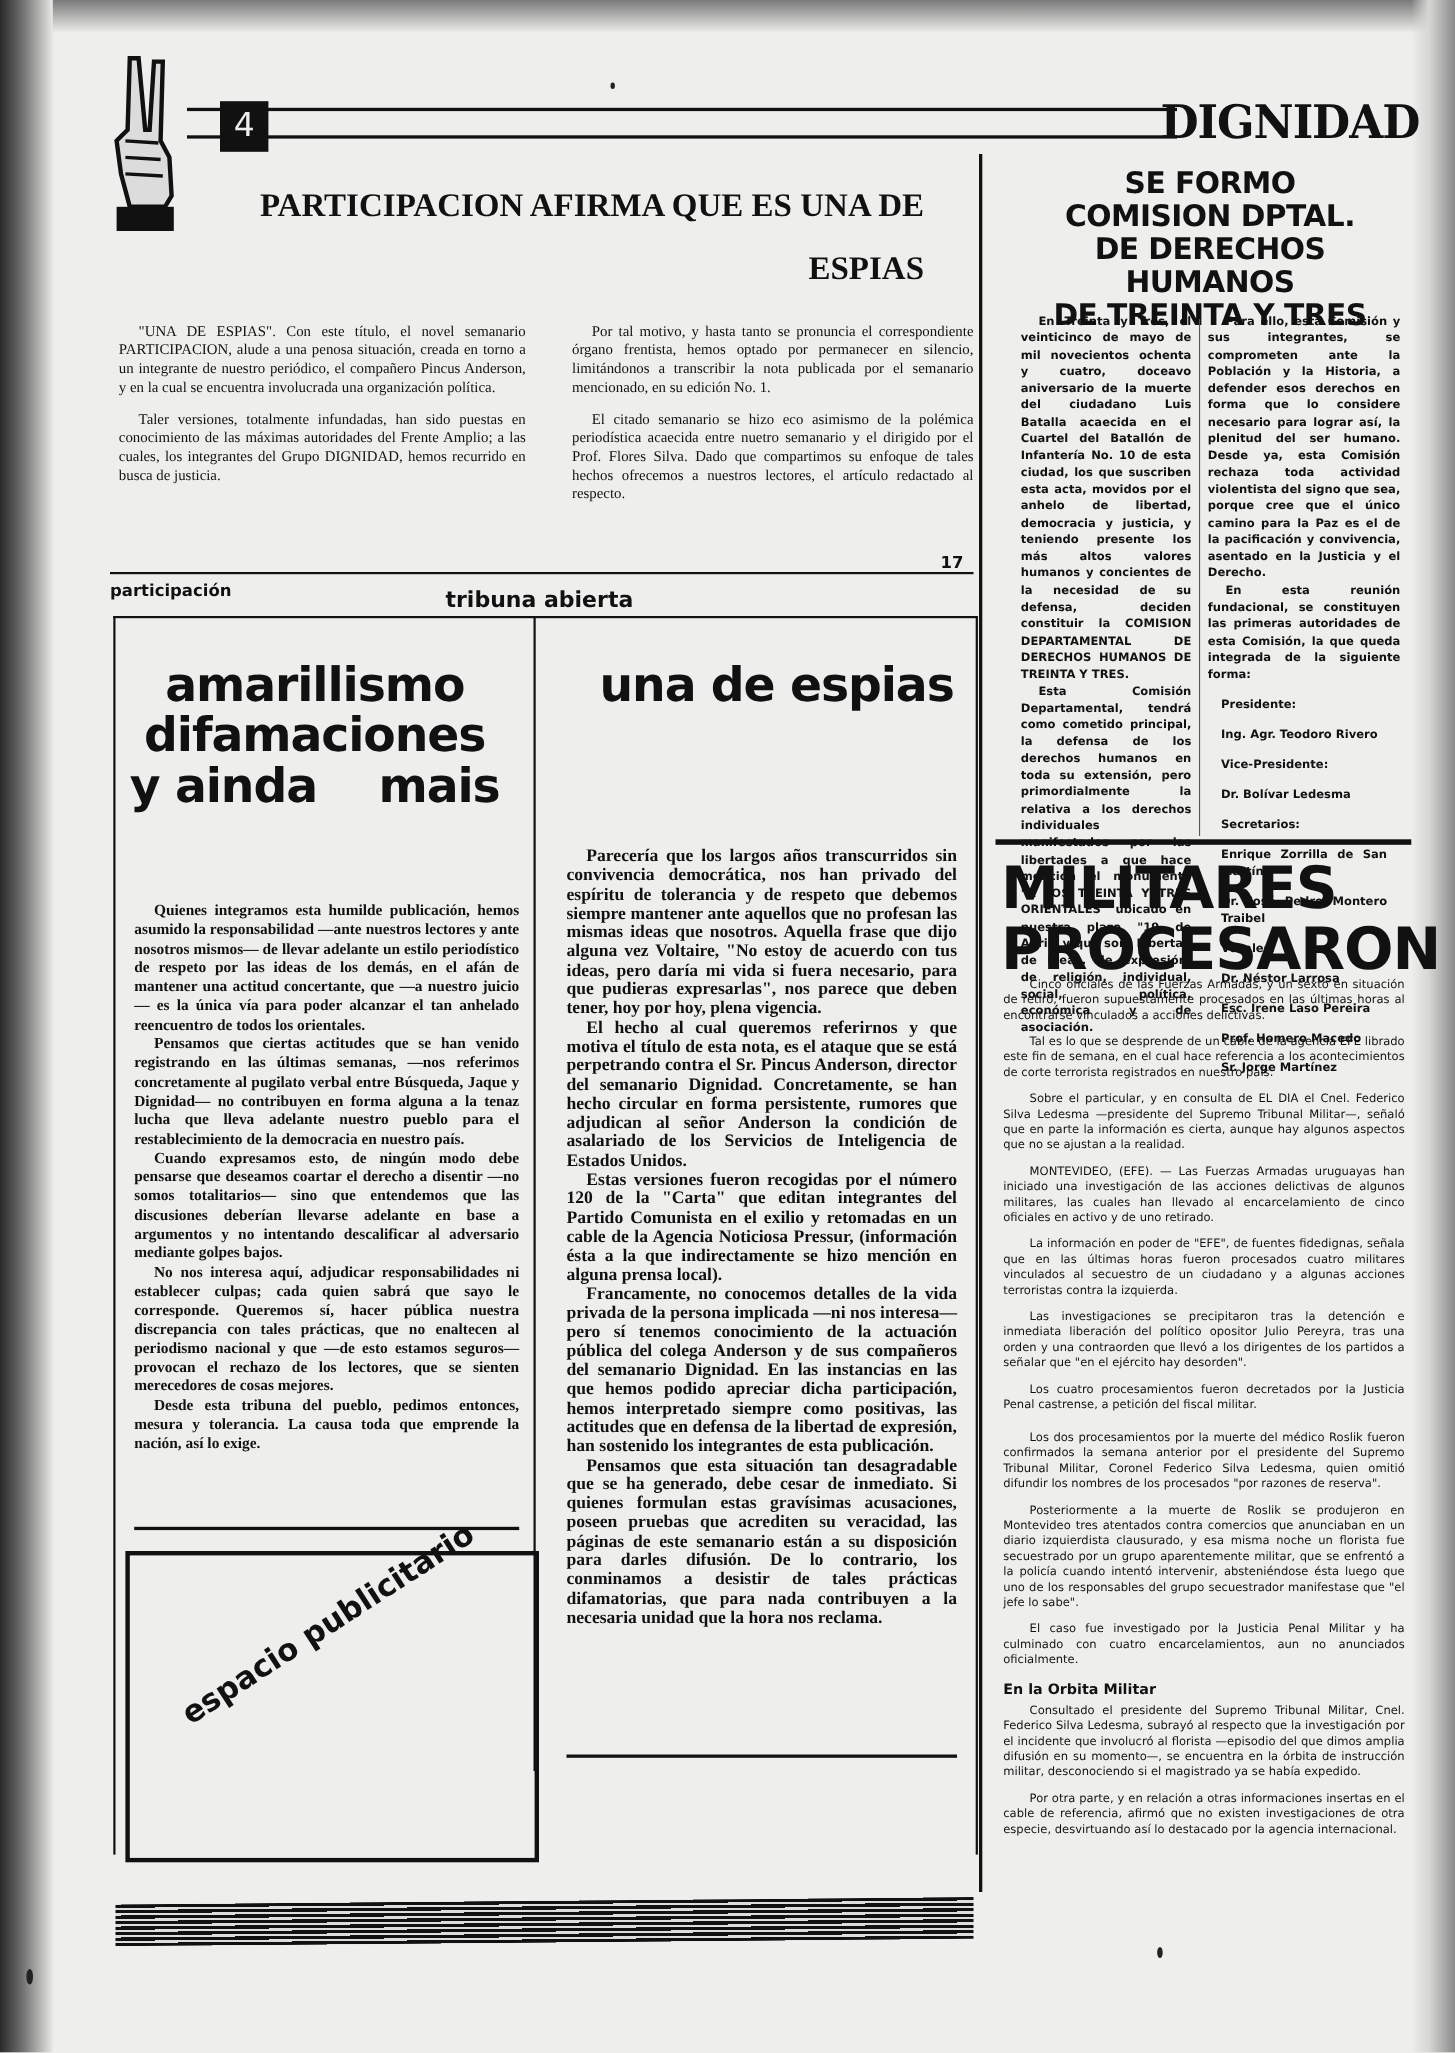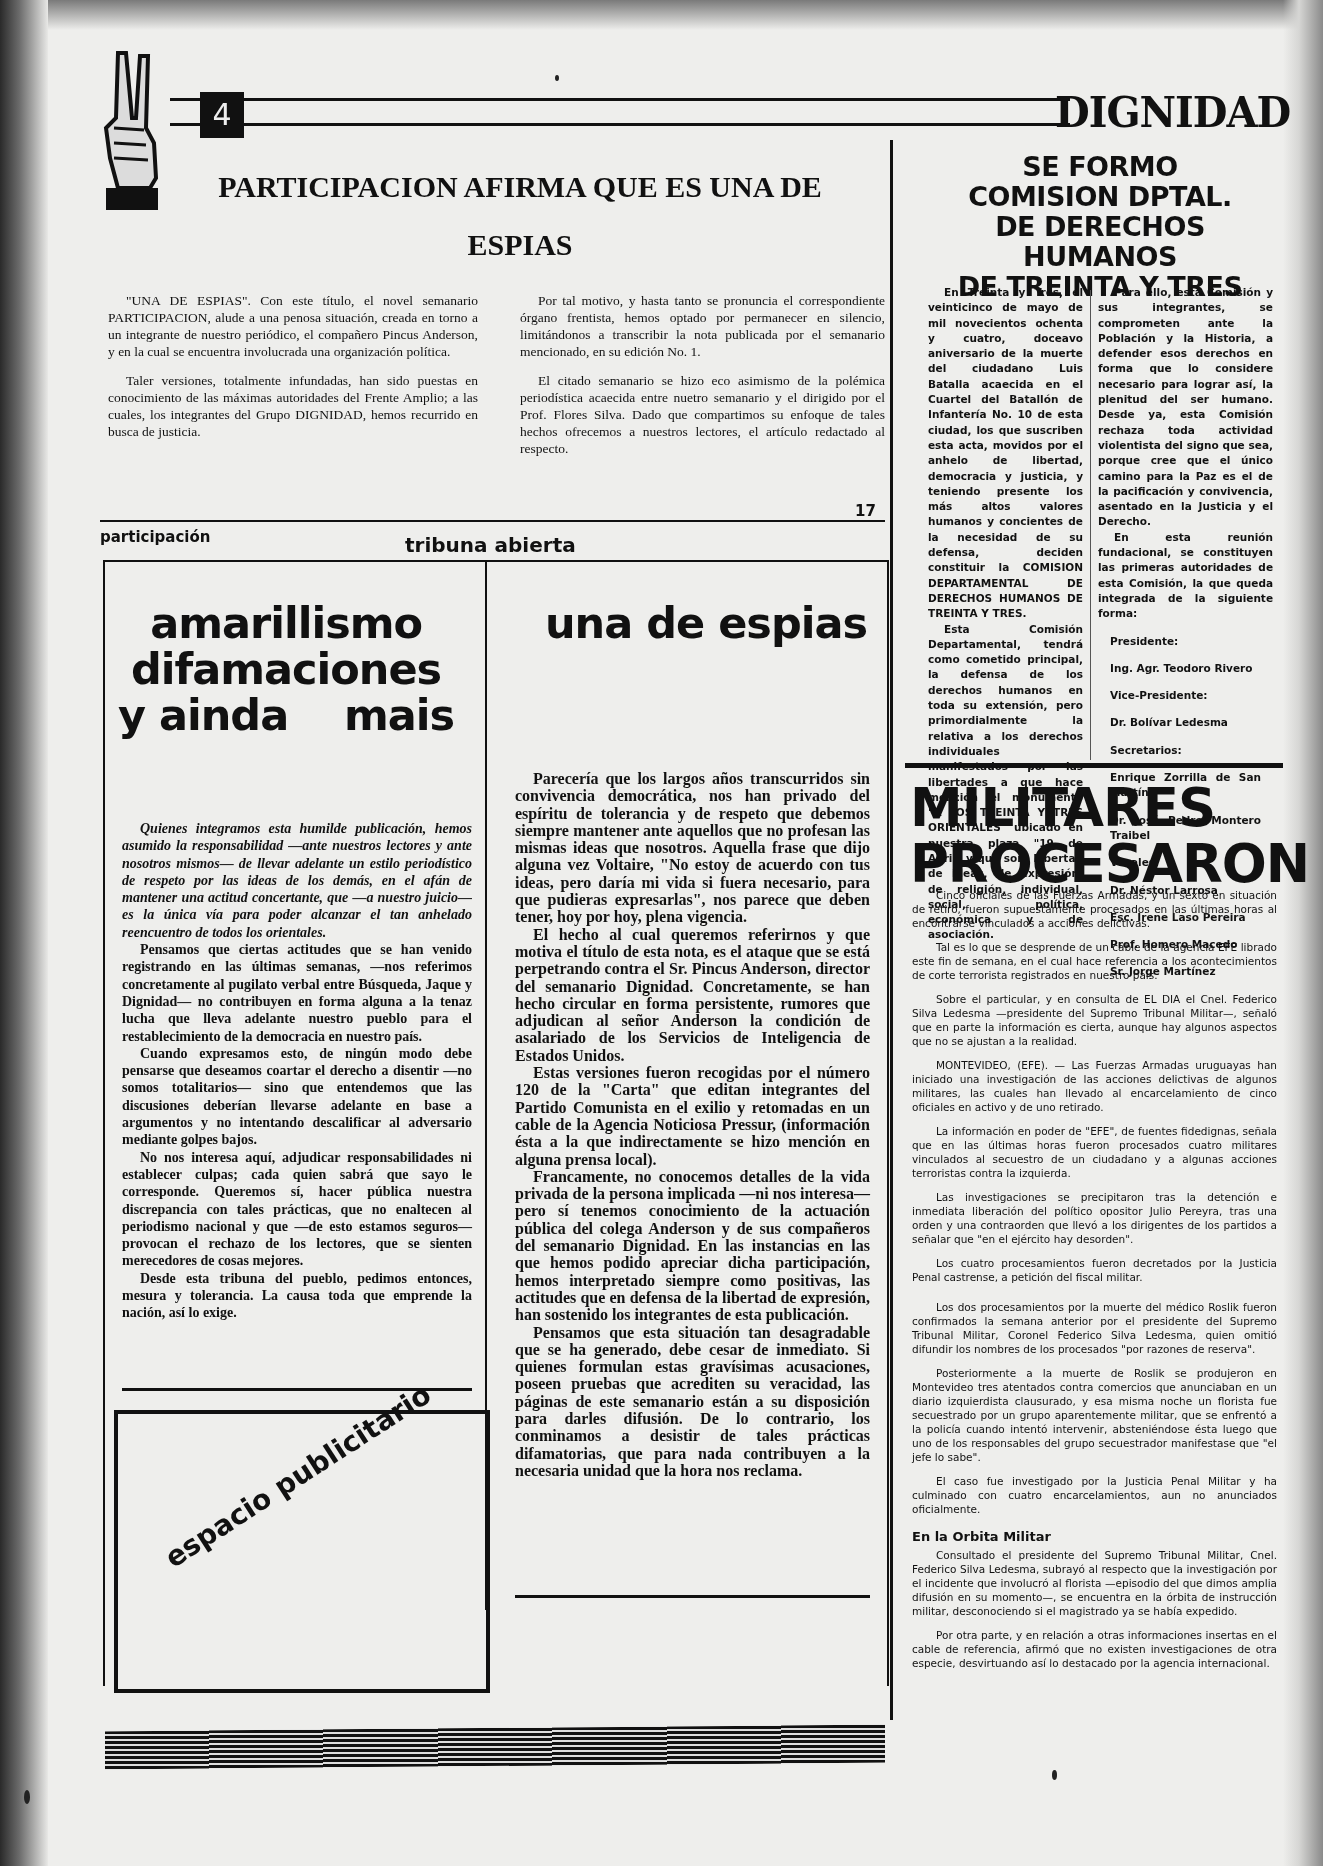--- a/index.html
+++ b/index.html
@@ -15,21 +15,21 @@
   .page-edge-top { position:absolute; left:0; top:0; width:1323px; height:30px;
     background:linear-gradient(180deg,#7a7a7a 0,rgba(238,238,236,0) 100%); }
 
   
   .hand-logo { position:absolute; left:100px; top:48px; width:70px; height:165px; }
   .page-num { position:absolute; left:200px; top:92px; width:44px; height:46px; background:#111;
     color:#eee; font-family:"DejaVu Sans",sans-serif; font-size:30px; text-align:center; line-height:46px; }
   .rule { position:absolute; background:#111; }
   .masthead { position:absolute; left:1055px; top:88px; font-family:"DejaVu Serif",serif;
     font-weight:bold; font-size:40px; letter-spacing:-1px; transform:scaleY(1.05); }
-  .main-title { position:absolute; left:200px; top:158px; width:640px; text-align:center;
+  .main-title { position:absolute; left:200px; top:158px; width:640px; text-align:right;
     font-family:"Liberation Serif",serif; font-weight:bold; font-size:30px; line-height:58px; }
 
   .col-text { position:absolute; font-family:"Liberation Serif",serif; font-size:13.5px; line-height:17px; text-align:justify; }
   .col-text p { margin:0 0 12px 0; text-indent:18px; }
 
   .vline { position:absolute; background:#111; width:3px; }
 
   
   .dh-title { position:absolute; left:915px; top:152px; width:370px; text-align:center;
     font-family:"DejaVu Sans",sans-serif; font-weight:bold; font-size:27px; line-height:30px; letter-spacing:-0.5px; }
@@ -93,21 +93,21 @@
 <div class="vline" style="left:485px;top:560px;width:2px;height:1050px;"></div>
 
 <div class="big-head" style="left:118px;top:600px;">
   <div>amarillismo</div>
   <div>difamaciones</div>
   <div style="white-space:pre;">y ainda    mais</div>
 </div>
 <div class="big-head" style="left:545px;top:600px;">una de espias</div>
 
 <div class="col-text" style="left:122px;top:820px;width:350px;font-weight:bold;font-size:14px;line-height:17.3px;">
-  <p style="margin:0;font-style:italic;">Quienes integramos esta humilde publicación, hemos asumido la responsabilidad —ante nuestros lectores y ante nosotros mismos— de llevar adelante un estilo periodístico de respeto por las ideas de los demás, en el afán de mantener una actitud concertante, que —a nuestro juicio— es la única vía para poder alcanzar el tan anhelado reencuentro de todos los orientales.</p>
+  <p style="margin:0;">Quienes integramos esta humilde publicación, hemos asumido la responsabilidad —ante nuestros lectores y ante nosotros mismos— de llevar adelante un estilo periodístico de respeto por las ideas de los demás, en el afán de mantener una actitud concertante, que —a nuestro juicio— es la única vía para poder alcanzar el tan anhelado reencuentro de todos los orientales.</p>
   <p style="margin:0;">Pensamos que ciertas actitudes que se han venido registrando en las últimas semanas, —nos referimos concretamente al pugilato verbal entre Búsqueda, Jaque y Dignidad— no contribuyen en forma alguna a la tenaz lucha que lleva adelante nuestro pueblo para el restablecimiento de la democracia en nuestro país.</p>
   <p style="margin:0;">Cuando expresamos esto, de ningún modo debe pensarse que deseamos coartar el derecho a disentir —no somos totalitarios— sino que entendemos que las discusiones deberían llevarse adelante en base a argumentos y no intentando descalificar al adversario mediante golpes bajos.</p>
   <p style="margin:0;">No nos interesa aquí, adjudicar responsabilidades ni establecer culpas; cada quien sabrá que sayo le corresponde. Queremos sí, hacer pública nuestra discrepancia con tales prácticas, que no enaltecen al periodismo nacional y que —de esto estamos seguros— provocan el rechazo de los lectores, que se sienten merecedores de cosas mejores.</p>
   <p style="margin:0;">Desde esta tribuna del pueblo, pedimos entonces, mesura y tolerancia. La causa toda que emprende la nación, así lo exige.</p>
 </div>
 <div class="rule" style="left:122px;top:1388px;width:350px;height:3px;"></div>
 
 <div class="ad-box">
   <div class="ad-text">espacio publicitario</div>
 </div>

